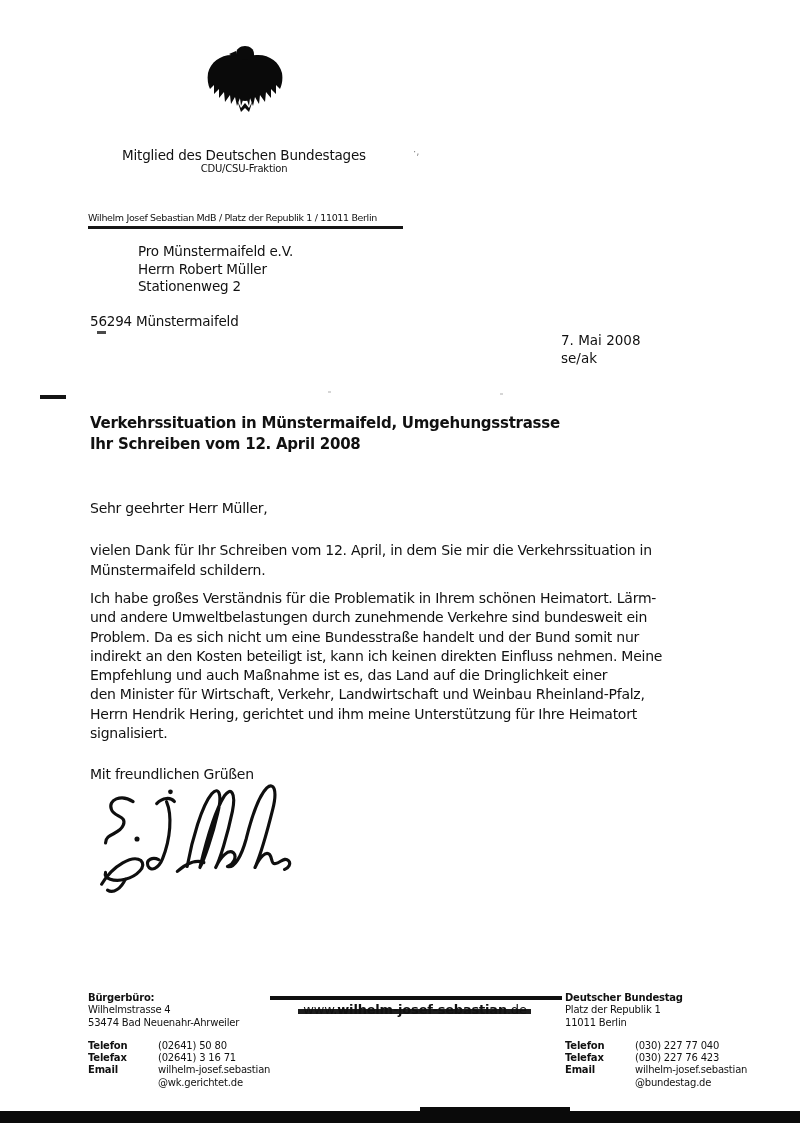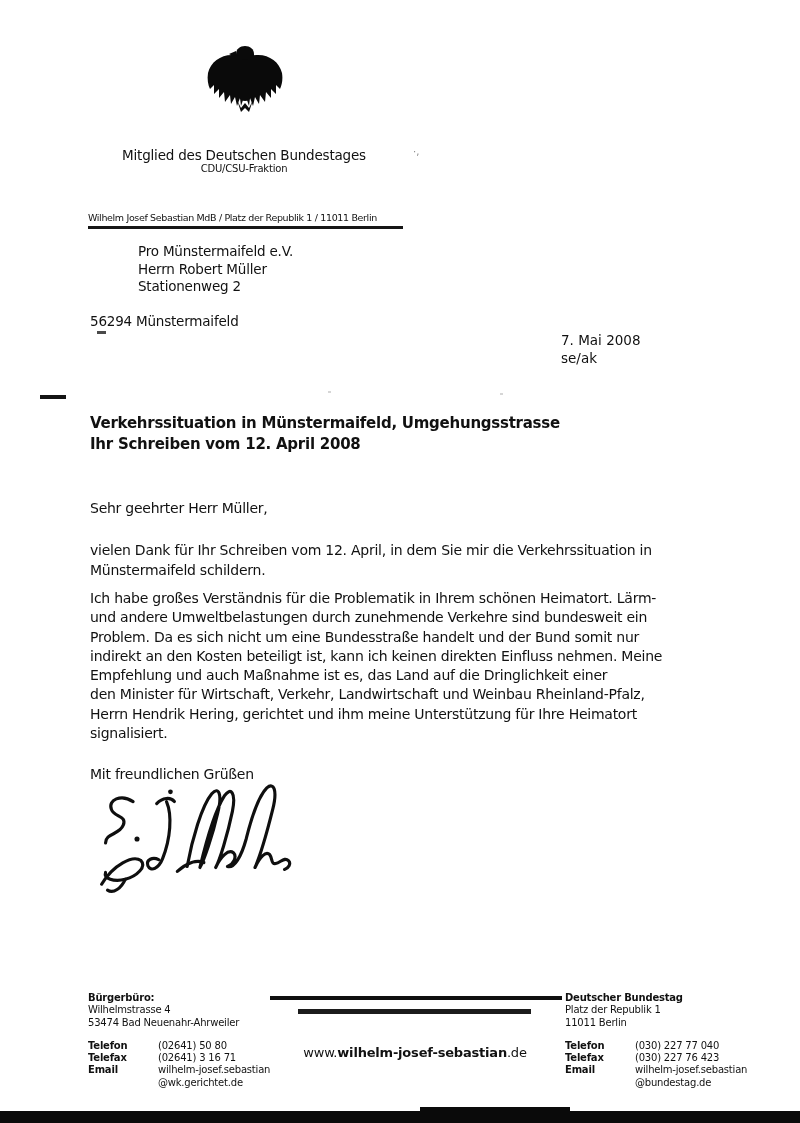--- a/index.html
+++ b/index.html
@@ -48,21 +48,21 @@
   
   .f-col     { position:absolute; font-size:10px; line-height:12.3px; letter-spacing:-0.2px; }
   .f-left    { left:88px;  top:992px; }
   .f-right   { left:565px; top:992px; }
   .f-title   { font-weight:700; }
   .f-gap     { height:11px; }
   .f-row     { display:flex;gap:13px; }
   .f-label   { width:57px; font-weight:700; flex:0 0 57px; }
   .bar1      { left:270px; top:996px;  width:292px; height:4px;  background:#101010; }
   .bar2      { left:298px; top:1009px; width:233px; height:5px;  background:#1c1c1c; }
-  .website   { left:300px; top:1045px; width:230px; text-align:center; font-size:13px; letter-spacing:-0.2px; }
+  .website   { left:300px; top:1002px; width:230px; text-align:center; font-size:13px; letter-spacing:-0.2px; }
   .website b { font-weight:700; }
 
   
   .bottom-band { left:0; top:1111px; width:800px; height:12px; background:#0a0a0a; }
   .bottom-bump { left:420px; top:1107px; width:150px; height:6px; background:#0a0a0a; }
 </style>
 </head>
 <body>
 
 <div class="page">

